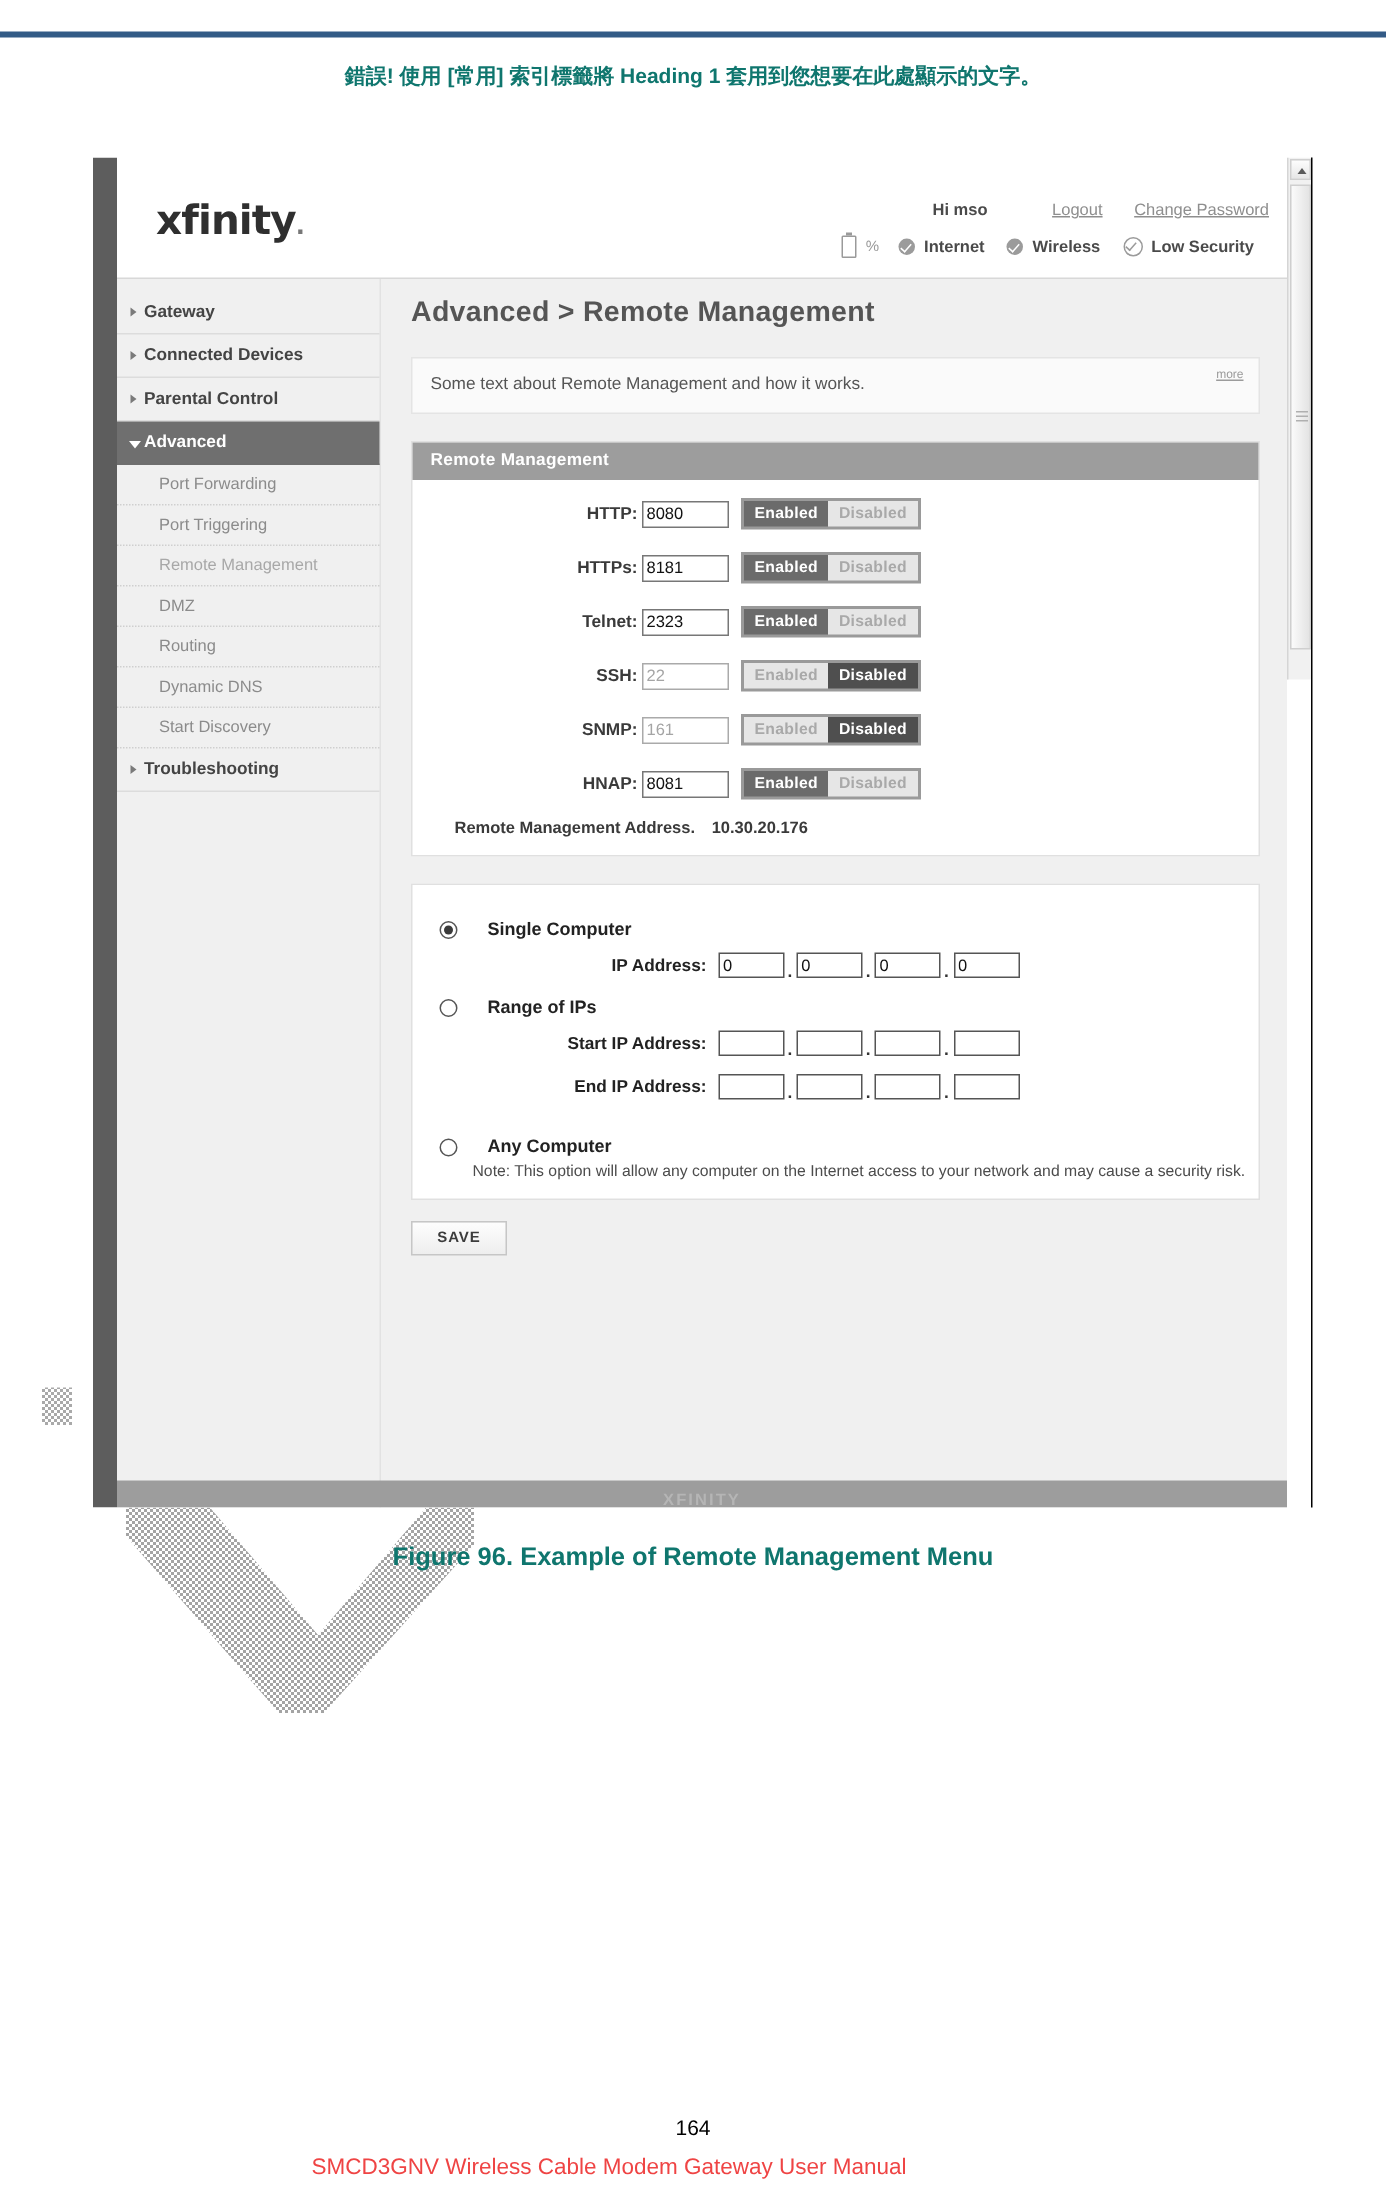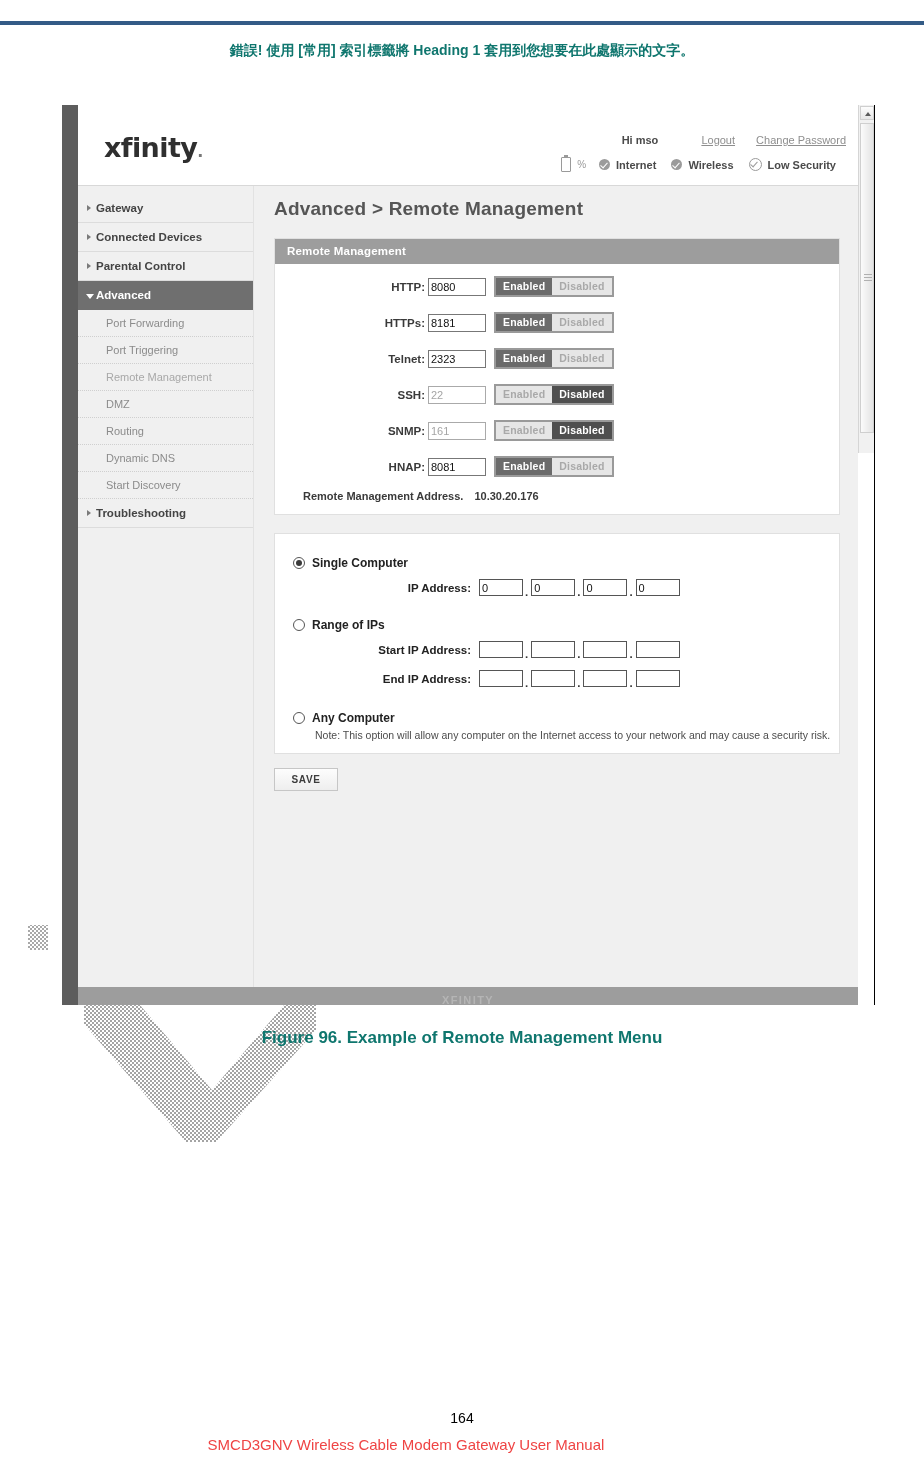--- a/index.html
+++ b/index.html
@@ -332,26 +332,27 @@
     font-weight: bold;
     color: #3a3a3a;
     margin-left: 28px;
     margin-top: 2px;
   }
   .rm-address .val { font-weight: bold; margin-left: 8px;}
 
   
   .radio-line {
     display: flex;
-    align-items: center;
+    align-items: flex-end;
     margin: 12px 0 0 18px;
     font-size: 12px;
     font-weight: bold;
     color: #222;
     cursor: pointer;
+    gap: 13px;
   }
   .radio {
     width: 10px; height: 10px;
     border: 1.4px solid #555;
     border-radius: 50%;
     margin-right: 7px;
     background: #fff;
     position: relative;
     flex: none;
   }
@@ -583,20 +584,24 @@
             <span class="arrow"></span>
             <span>Troubleshooting</span>
           </div>
         </div>
       </div>
 
       <div class="content">
 
         <div class="page-title">Advanced &gt; Remote Management</div>
 
+        <div class="intro-box">
+          <div class="intro-text">Some text about Remote Management and how it works.</div>
+          <div class="more-link">more</div>
+        </div>
 
         <div class="panel">
           <div class="panel-head">Remote Management</div>
           <div class="panel-body">
 
             <div class="port-row">
               <div class="port-label">HTTP:</div>
               <input class="port-input" value="8080" style="">
               <span class="toggle">
                 <span class="tg on">Enabled</span>
@@ -668,21 +673,21 @@
               <span class="ip-label">IP Address:</span>
               <input class="oct" value="0" style="">
               <span class="dotsep">.</span>
               <input class="oct" value="0" style="">
               <span class="dotsep">.</span>
               <input class="oct" value="0" style="">
               <span class="dotsep">.</span>
               <input class="oct" value="0" style="">
             </div>
 
-            <div class="radio-line" style="margin-top:22px">
+            <div class="radio-line" style="margin-top:12px">
               <span class="radio"></span>
               <span>Range of IPs</span>
             </div>
             <div class="ip-line">
               <span class="ip-label">Start IP Address:</span>
               <input class="oct" value="" style="">
               <span class="dotsep">.</span>
               <input class="oct" value="" style="">
               <span class="dotsep">.</span>
               <input class="oct" value="" style="">

